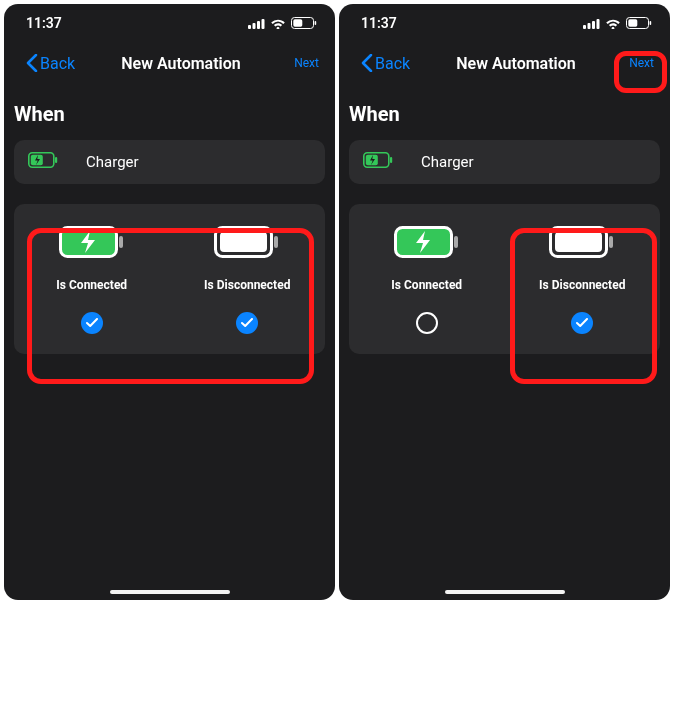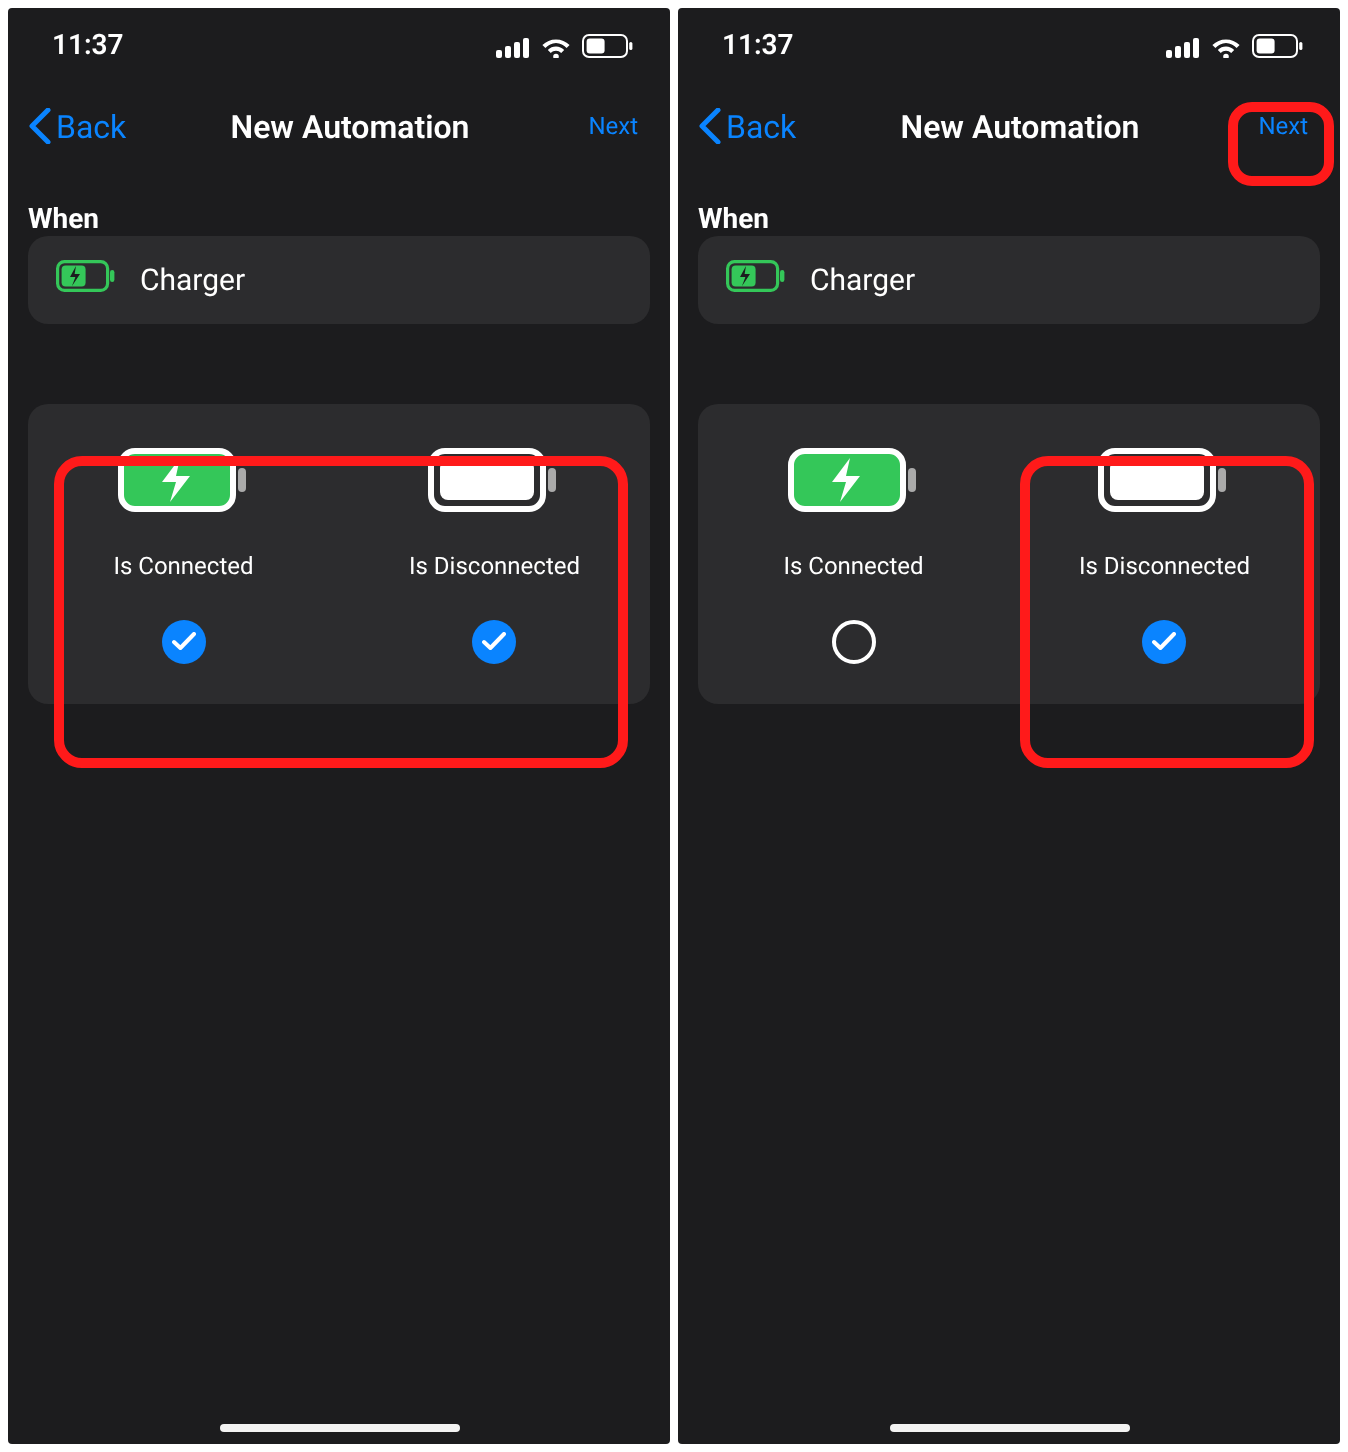--- a/index.html
+++ b/index.html
@@ -11,23 +11,23 @@
     position: relative;
   }
   .shots {
     display: flex;
     gap: 4px;
     padding: 4px;
     background: #fff;
   }
   .phone {
     width: 331px;
-    height: 718px;
+    height: 596px;
     background: #1c1c1e;
-    border-radius: 2px;
+    border-radius: 14px;
     position: relative;
     overflow: hidden;
     display: flex;
     flex-direction: column;
     color: #fff;
   }
 
   
   .status-bar {
     height: 38px;
@@ -42,60 +42,63 @@
   .status-right svg { display: block; }
 
   
   .navbar {
     height: 42px;
     display: flex;
     align-items: center;
     justify-content: space-between;
     padding: 0 10px;
     position: relative;
+    margin-left: 12px;
   }
   .nav-left { display: flex; align-items: center; gap: 2px; color: #0a84ff; font-size: 16px; }
   .nav-left svg { display: block; }
   .nav-title {
     position: absolute;
     left: 0; right: 0;
     text-align: center;
     font-size: 16px;
     font-weight: 600;
     color: #fff;
     pointer-events: none;
     padding-left: 11px;
   }
   .nav-right { color: #0a84ff; font-size: 12px; padding: 4px 6px; }
 
   
   .content { padding: 18px 10px 0; }
   .section-header {
-    font-size: 14px;
+    font-size: 20px;
     font-weight: 700;
+    margin-bottom: 14px;
     color: #fff;
   }
   .card {
     background: #2c2c2e;
     border-radius: 10px;
   }
   .charger-row {
     display: flex;
     align-items: center;
-    gap: 12px;
+    gap: 28px;
     padding: 12px 14px;
     font-size: 15px;
     color: #fff;
   }
 
   
   .options-card {
-    margin-top: 40px;
+    margin-top: 20px;
     padding: 22px 0 20px;
     display: flex;
+    font-weight: bold;
   }
   .option {
     flex: 1;
     display: flex;
     flex-direction: column;
     align-items: center;
     gap: 20px;
     position: relative;
   }
   .option-label { font-size: 12px; color: #fff; }

